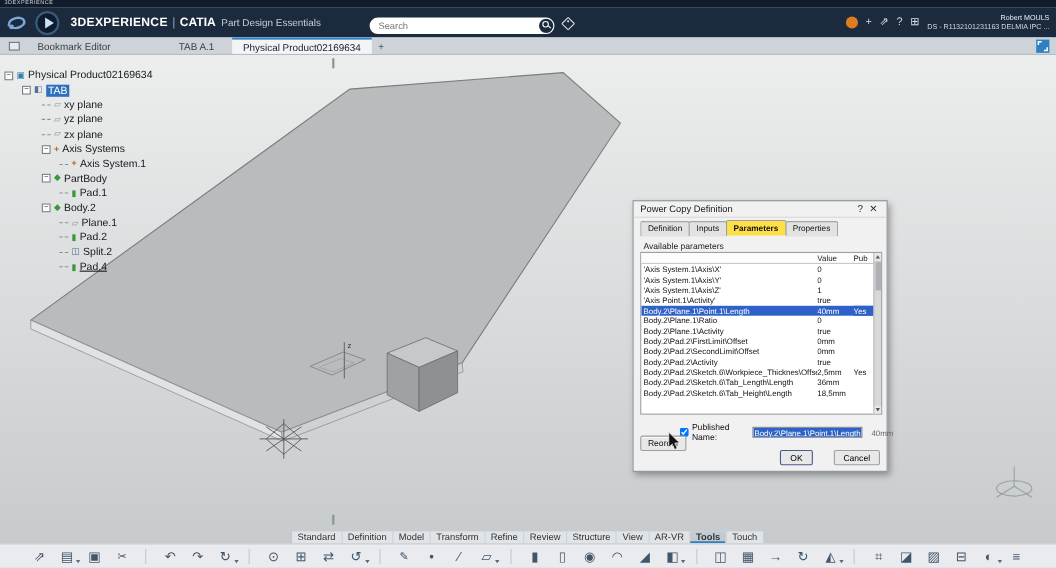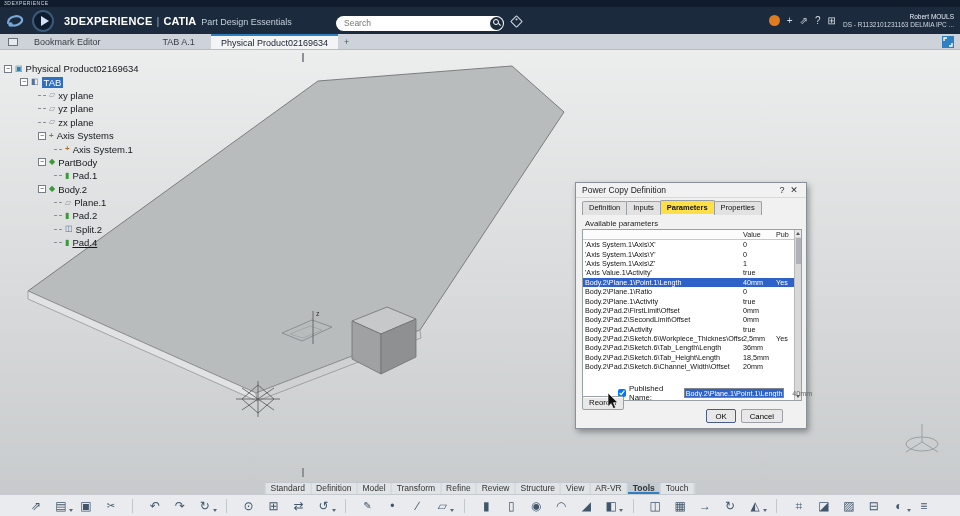--- a/index.html
+++ b/index.html
@@ -60,42 +60,42 @@
 
   
   .dialog { position:absolute; left:575px; top:132px; width:232px; height:247px; background:#f1f1f1; border:1px solid #8a9097; box-shadow:2px 3px 6px rgba(0,0,0,.35); z-index:10; font-size:8px; color:#111; }
   .dlg-title { position:absolute; top:0; left:0; right:0; height:15px; display:flex; align-items:center; padding:0 6px; font-size:8.5px; color:#222; border-bottom:1px solid #d8d8d8; }
   .dlg-title .t { flex:1; }
   .dlg-help, .dlg-close { width:12px; text-align:center; cursor:pointer; color:#333; font-size:9px; }
   .dlg-tabs { position:absolute; top:18px; left:6px; display:flex; font-size:7.5px; }
   .dtab { padding:1px 6px 2px; border:1px solid #9aa0a6; border-bottom:none; background:#e2e2e2; margin-right:-1px; cursor:pointer; border-radius:2px 2px 0 0; }
   .dtab.active { background:#fde047; position:relative; top:-1px; padding-top:2px; font-weight:bold; }
   .dlg-label { position:absolute; top:36px; left:9px; font-size:7.8px; color:#222; }
-  .dlg-table { position:absolute; top:46px; left:6px; width:220px; height:172px; background:#fff; border:1px solid #9aa0a6; overflow:hidden; }
+  .dlg-table { position:absolute; top:46px; left:6px; width:220px; height:148px; background:#fff; border:1px solid #9aa0a6; overflow:hidden; }
   .thead { display:flex; height:10px; border-bottom:1px solid #c9c9c9; font-size:7.2px; color:#222; background:#fcfcfc; }
   .trow { display:flex; height:9.4px; align-items:center; font-size:7.2px; cursor:pointer; }
   .c-name { width:160px; padding-left:2px; overflow:hidden; white-space:nowrap; }
   .c-val { width:33px; overflow:hidden; white-space:nowrap; }
   .c-pub { width:18px; overflow:hidden; white-space:nowrap; }
   .trow.selected { background:#2e62c8; color:#fff; }
   .trow.selected .c-pub { background:#2e62c8; }
   .scrollbar { position:absolute; right:0; top:0; bottom:0; width:7px; background:#d8d8d8; border-left:1px solid #b9b9b9; }
   .sb-up, .sb-dn { position:absolute; left:0; width:7px; height:7px; background:#e8e8e8; cursor:pointer; }
   .sb-up { top:0; } .sb-dn { bottom:0; }
   .sb-up::before { content:""; position:absolute; left:1.4px; top:2px; border-left:2px solid transparent; border-right:2px solid transparent; border-bottom:3px solid #555; }
   .sb-dn::before { content:""; position:absolute; left:1.4px; top:2px; border-left:2px solid transparent; border-right:2px solid transparent; border-top:3px solid #555; }
   .sb-thumb { position:absolute; left:0.5px; top:8px; width:6px; height:26px; background:#aeb2b6; cursor:pointer; }
   .pub-row { position:absolute; top:201px; left:6px; display:flex; align-items:center; font-size:7.8px;margin-left:36px; }
   .pub-row input[type=checkbox] { width:8px; height:8px; margin-right:3px; cursor:pointer; }
   .pub-field { width:117px; height:10px; background:#fff; border:1px solid #7f868d; margin-left:4px; display:flex; align-items:center; overflow:hidden; cursor:text; }
   .pub-field .selected-text { background:#2e62c8; color:#fff; font-size:7.2px; padding:0 1px; white-space:nowrap; }
   .pub-extra { margin-left:8px; color:#666; font-size:7.2px; }
   .reorder-btn { position:absolute; top:213px; left:6px; font-size:7.8px; padding:1px 6px 2px; background:#e8e8e8; border:1px solid #9aa0a6; border-radius:2px; box-shadow:inset 0 1px 0 #fff; cursor:pointer; }
   .cursor-arrow { position:absolute; top:210px; left:31px; z-index:12; pointer-events:none; }
-  .dlg-actions { position:absolute; bottom:5px; right:23px; display:flex; gap:5px; }
+  .dlg-actions { position:absolute; bottom:5px; right:6px; display:flex; gap:19px; }
   .btn { font-size:7.8px; padding:1.5px 8px; background:#e8e8e8; border:1px solid #9aa0a6; border-radius:2px; cursor:pointer; }
   .btn.primary { border:1.5px solid #4a5a8a; }
 
   
   .bottom-tabs { position:absolute; bottom:22px; left:50%; transform:translateX(-50%); height:12px; display:flex; z-index:20; background:#e0e4e7; border:1px solid #c2c8cd; border-bottom:none; font-size:8.5px; color:#333; }
   .btab { padding:0 5px; line-height:11px; border-right:1px solid #cdd2d6; cursor:pointer; white-space:nowrap; }
   .btab.active { background:#c2cbd2; font-weight:bold; box-shadow:inset 0 -2px 0 #2f7fc1; }
 
   
   .toolbar { position:absolute; bottom:0; left:0; width:960px; height:22px; background:#e9ebee; border-top:1px solid #c5cace; z-index:20; display:flex; align-items:center; justify-content:space-between; padding:0 28px; }
@@ -298,21 +298,21 @@
             <span class="c-name">'Axis System.1\Axis\Y'</span>
             <span class="c-val">0</span>
             <span class="c-pub"></span>
           </div>
         <div class="trow">
             <span class="c-name">'Axis System.1\Axis\Z'</span>
             <span class="c-val">1</span>
             <span class="c-pub"></span>
           </div>
         <div class="trow">
-            <span class="c-name">'Axis Value.1\Activity'</span>
+            <span class="c-name">'Axis Point.1\Activity'</span>
             <span class="c-val">true</span>
             <span class="c-pub"></span>
           </div>
         <div class="trow selected">
             <span class="c-name">Body.2\Plane.1\Point.1\Length</span>
             <span class="c-val">40mm</span>
             <span class="c-pub">Yes</span>
           </div>
         <div class="trow">
             <span class="c-name">Body.2\Plane.1\Ratio</span>
@@ -345,25 +345,20 @@
             <span class="c-pub">Yes</span>
           </div>
         <div class="trow">
             <span class="c-name">Body.2\Pad.2\Sketch.6\Tab_Length\Length</span>
             <span class="c-val">36mm</span>
             <span class="c-pub"></span>
           </div>
         <div class="trow">
             <span class="c-name">Body.2\Pad.2\Sketch.6\Tab_Height\Length</span>
             <span class="c-val">18,5mm</span>
-            <span class="c-pub"></span>
-          </div>
-        <div class="trow">
-            <span class="c-name">Body.2\Pad.2\Sketch.6\Channel_Width\Offset</span>
-            <span class="c-val">20mm</span>
             <span class="c-pub"></span>
           </div>
         <div class="scrollbar">
           <div class="sb-up"></div>
           <div class="sb-thumb"></div>
           <div class="sb-dn"></div>
         </div>
       </div>
       <div class="pub-row">
         <input type="checkbox" checked="true" style="">

